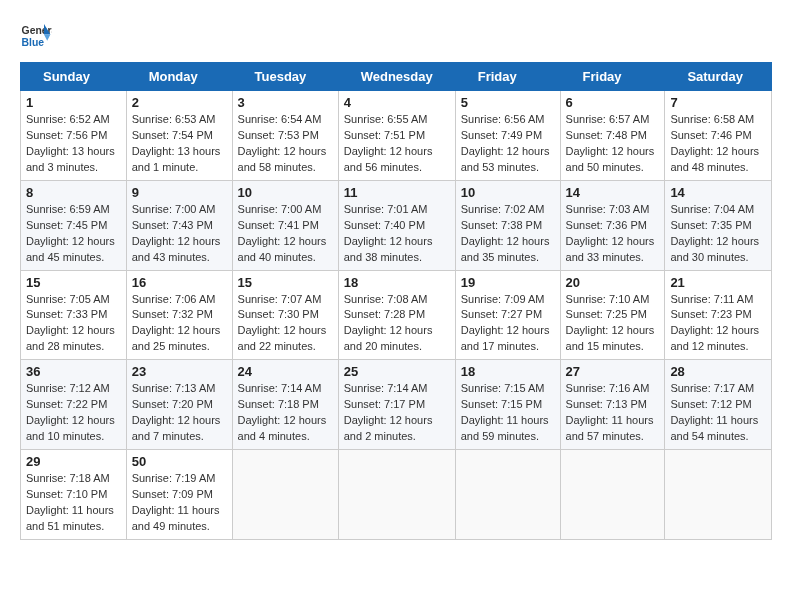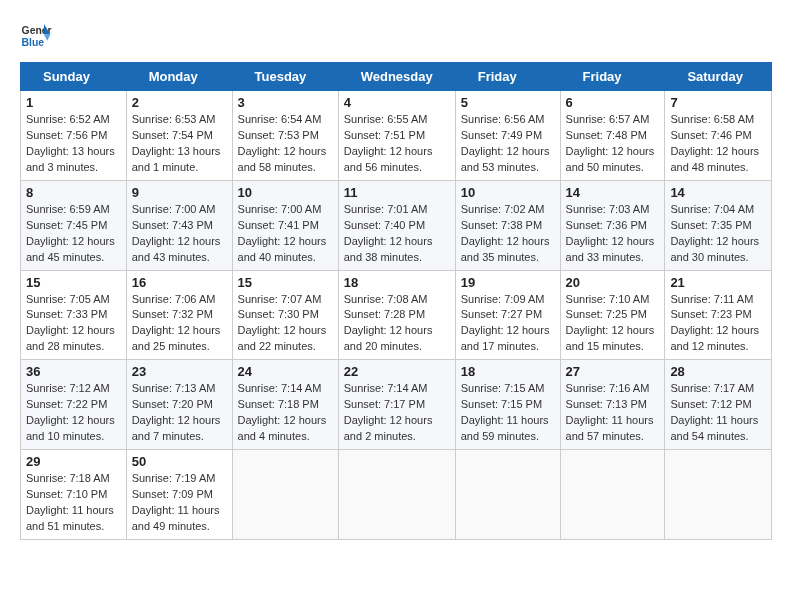--- a/index.html
+++ b/index.html
@@ -301,21 +301,21 @@
       </td>
         <td>
         <div class="day-num">24</div>
         <div class="day-info">
           Sunrise: 7:14 AM<br>
           Sunset: 7:18 PM<br>
           Daylight: 12 hours and 4 minutes.
         </div>
       </td>
         <td>
-        <div class="day-num">22</div>
+        <div class="day-num">25</div>
         <div class="day-info">
           Sunrise: 7:14 AM<br>
           Sunset: 7:17 PM<br>
           Daylight: 12 hours and 2 minutes.
         </div>
       </td>
         <td>
         <div class="day-num">18</div>
         <div class="day-info">
           Sunrise: 7:15 AM<br>

